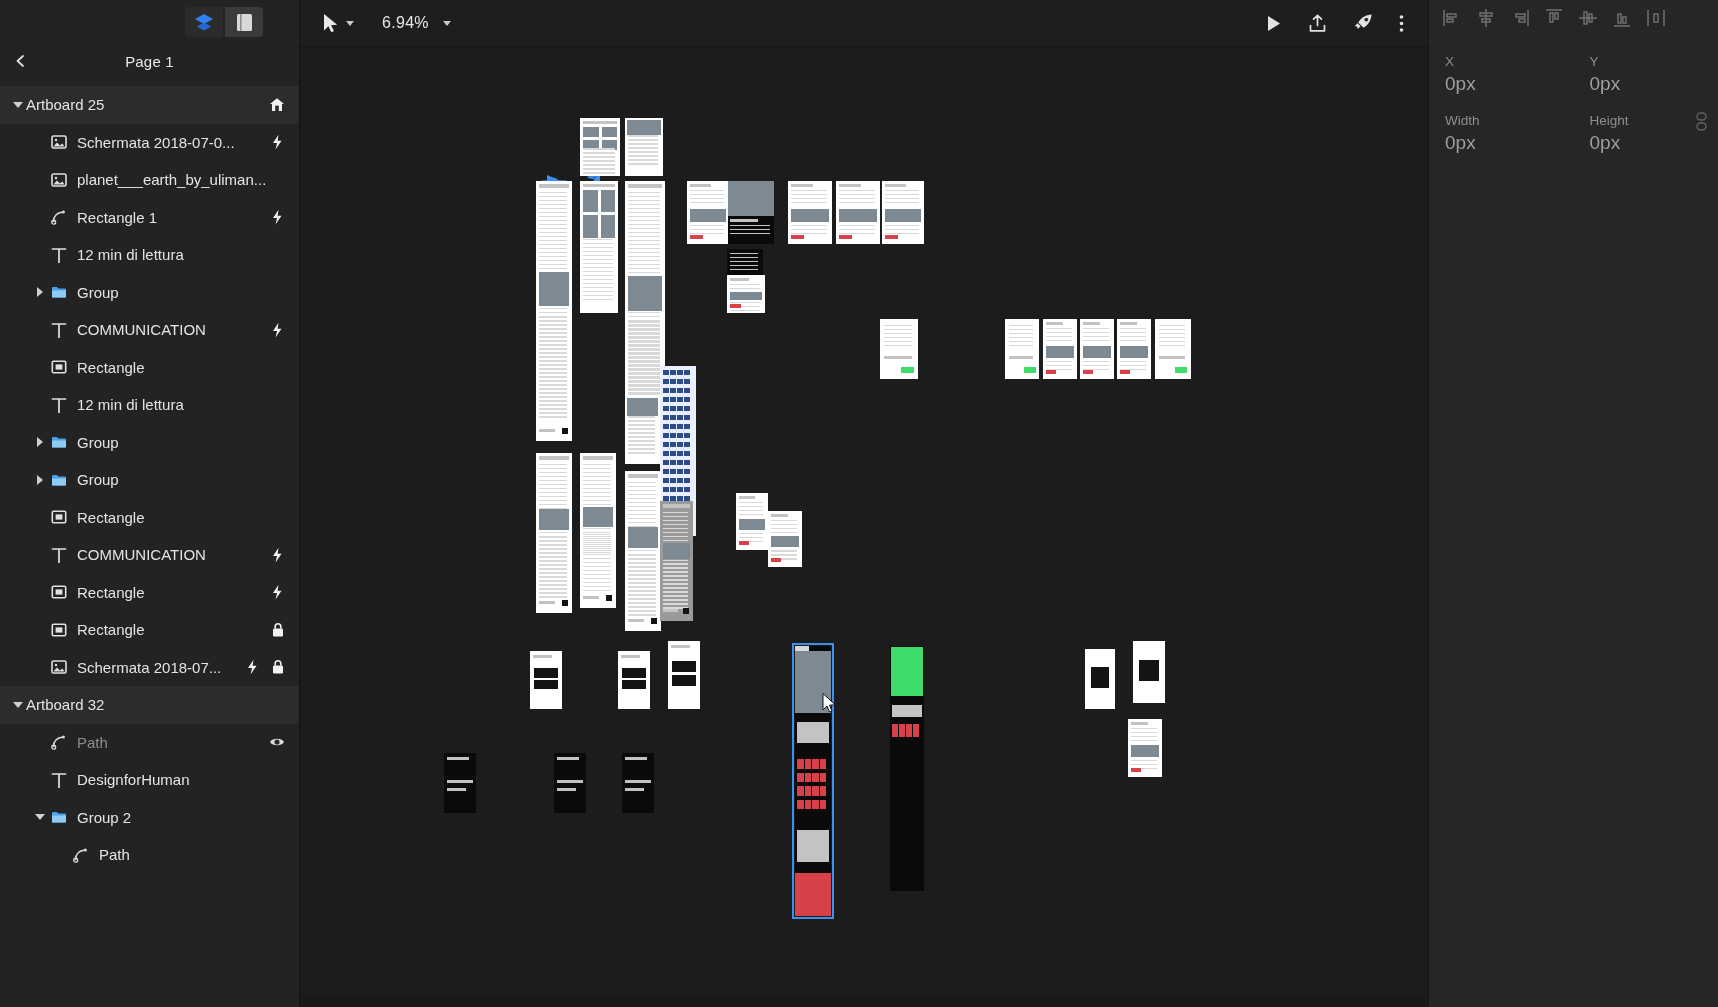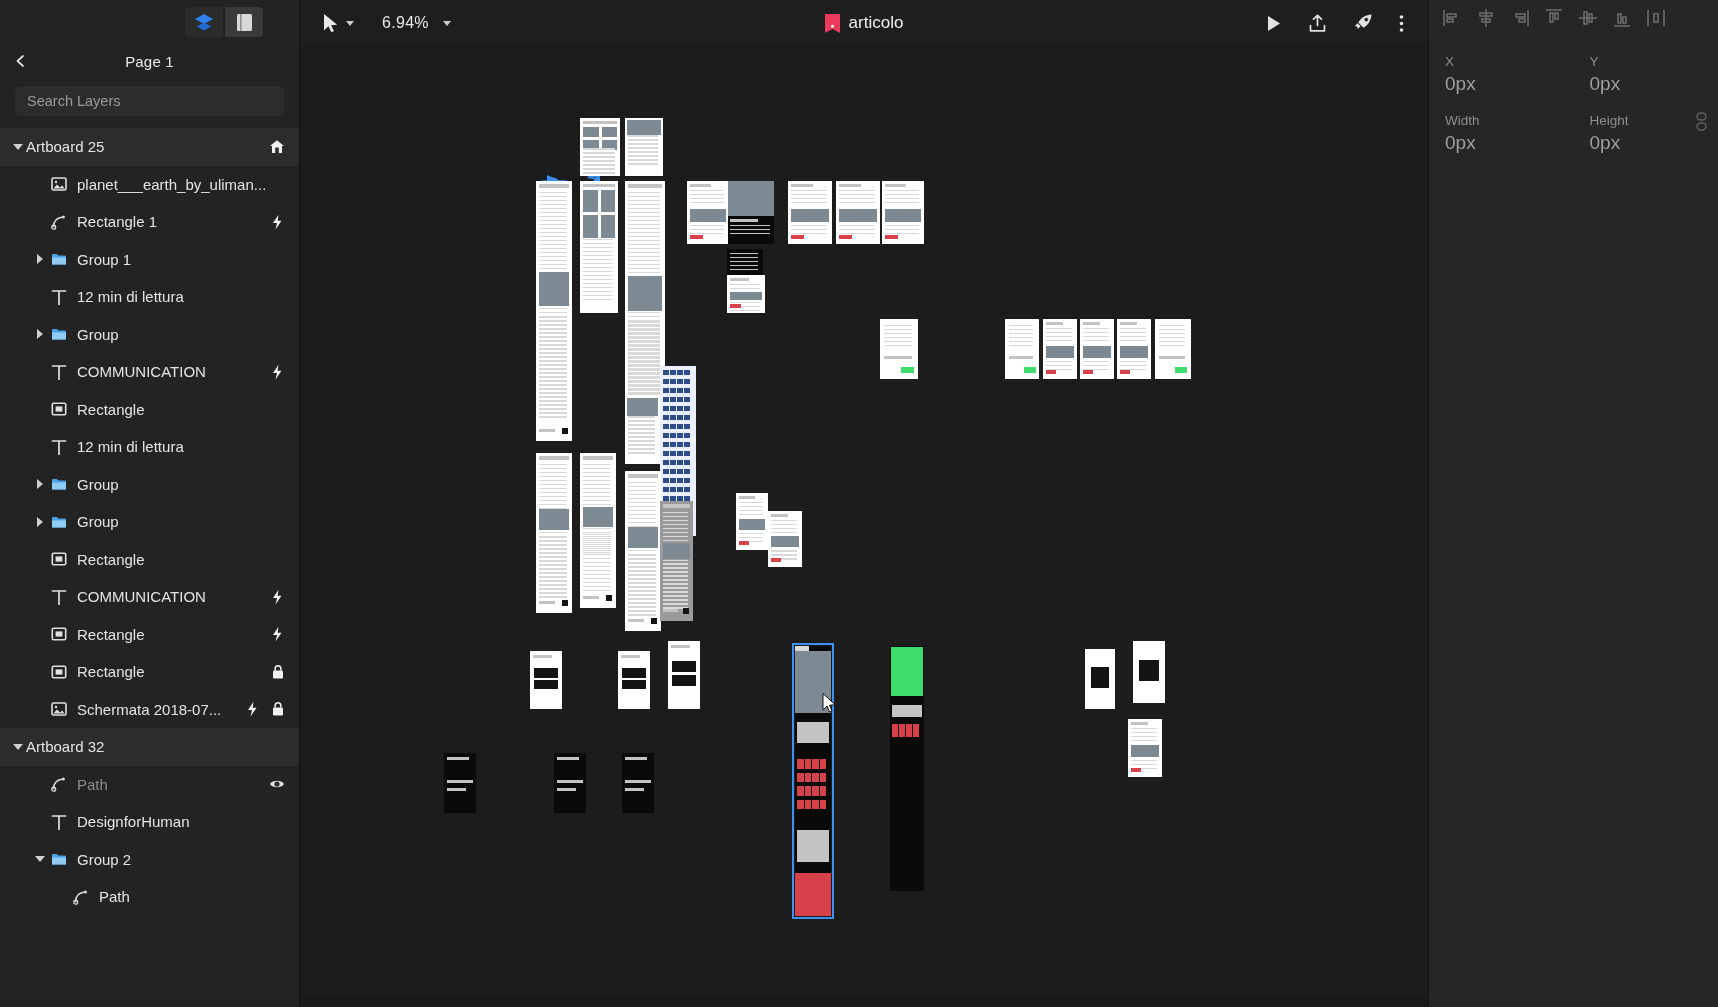--- a/index.html
+++ b/index.html
@@ -245,23 +245,20 @@
       </div>
     </div>
 
     <div class="sb-pagebar">
       <svg class="back-chevron" viewBox="0 0 14 14">
         <polyline points="9,2 3.5,7 9,12" fill="none" stroke="#e2e2e2" stroke-width="1.7" stroke-linecap="round" stroke-linejoin="round"></polyline>
       </svg>
       <div class="page-title">Page 1</div>
     </div>
 
-    <div class="sb-search">
-      <input type="text" placeholder="Search Layers" style="">
-    </div>
 
     <div class="layer-list" id="layer-list">
         <div class="row artboard">
           <span class="disclosure">
             <span class="tri-down"></span>
           </span>
           <span class="licon" style="width: 0px; flex-basis: 0px; margin-right: 0px;"></span>
           <span class="lname">Artboard 25</span>
           <span class="rightbadges">
             <span>
@@ -274,51 +271,57 @@
         </div>
         <div class="row">
           <span class="disclosure empty" style="margin-left: 32px;"></span>
           <span class="licon">
             <svg class="icon-svg" width="16" height="16" viewBox="0 0 16 16">
               <rect x="1" y="2" width="14" height="12" rx="1.6" fill="none" stroke="#e0e0e0" stroke-width="1.6"></rect>
               <circle cx="5" cy="6" r="1.2" fill="#e0e0e0"></circle>
               <path d="M2.4 12.4 L6 8.6 L9 11.4 L11.2 9.4 L13.6 12.4 Z" fill="#e0e0e0"></path>
             </svg>
           </span>
+          <span class="lname">Schermata 2018-07-0...</span>
+          <span class="rightbadges">
+            <span>
+              <svg class="icon-svg" width="15" height="16" viewBox="0 0 15 16">
+                <polygon points="8.5,0.8 3,9 7,9 5.5,15.4 11.5,6.8 7.6,6.8" fill="#f2f2f2"></polygon>
+              </svg>
+            </span>
+          </span>
+        </div>
+        <div class="row">
+          <span class="disclosure empty" style="margin-left: 32px;"></span>
+          <span class="licon">
+            <svg class="icon-svg" width="16" height="16" viewBox="0 0 16 16">
+              <rect x="1" y="2" width="14" height="12" rx="1.6" fill="none" stroke="#e0e0e0" stroke-width="1.6"></rect>
+              <circle cx="5" cy="6" r="1.2" fill="#e0e0e0"></circle>
+              <path d="M2.4 12.4 L6 8.6 L9 11.4 L11.2 9.4 L13.6 12.4 Z" fill="#e0e0e0"></path>
+            </svg>
+          </span>
           <span class="lname">planet___earth_by_uliman...</span>
         </div>
         <div class="row">
           <span class="disclosure empty" style="margin-left: 32px;"></span>
           <span class="licon">
             <svg class="icon-svg" width="16" height="16" viewBox="0 0 16 16">
               <path d="M2.5 13 C2.5 6 6.5 3.5 12 3" fill="none" stroke="#dadada" stroke-width="1.5"></path>
               <circle cx="2.7" cy="13.2" r="1.9" fill="none" stroke="#dadada" stroke-width="1.4"></circle>
               <circle cx="12.4" cy="3" r="1.5" fill="#dadada"></circle>
             </svg>
           </span>
           <span class="lname">Rectangle 1</span>
           <span class="rightbadges">
             <span>
               <svg class="icon-svg" width="15" height="16" viewBox="0 0 15 16">
                 <polygon points="8.5,0.8 3,9 7,9 5.5,15.4 11.5,6.8 7.6,6.8" fill="#f2f2f2"></polygon>
               </svg>
             </span>
           </span>
-        </div>
-        <div class="row">
-          <span class="disclosure" style="margin-left: 32px;">
-            <span class="tri-right"></span>
-          </span>
-          <span class="licon">
-            <svg class="icon-svg" width="16" height="16" viewBox="0 0 16 16">
-              <path d="M1 4.2 a1.2 1.2 0 0 1 1.2 -1.2 h3.6 l1.5 1.6 h6.5 a1.2 1.2 0 0 1 1.2 1.2 v6.6 a1.2 1.2 0 0 1 -1.2 1.2 h-11.6 a1.2 1.2 0 0 1 -1.2 -1.2 Z" fill="#4aa3e8"></path>
-              <path d="M1 6.4 h14 v6 a1.2 1.2 0 0 1 -1.2 1.2 h-11.6 a1.2 1.2 0 0 1 -1.2 -1.2 Z" fill="#8fcbf3"></path>
-            </svg>
-          </span>
-          <span class="lname">Group 1</span>
         </div>
         <div class="row">
           <span class="disclosure empty" style="margin-left: 32px;"></span>
           <span class="licon">
             <svg class="icon-svg" width="16" height="16" viewBox="0 0 16 16">
               <path d="M1.5 2 h13 M8 2 v14" fill="none" stroke="#e0e0e0" stroke-width="1.7" stroke-linecap="round"></path>
             </svg>
           </span>
           <span class="lname">12 min di lettura</span>
         </div>
@@ -544,27 +547,20 @@
     <div class="topbar">
       <div class="tool-left">
         <svg class="cursor-tool" viewBox="0 0 18 20">
           <polygon points="2,1 2,17.5 6.4,13.3 9.3,19.2 12,18 9.1,12.2 15.2,11.8" fill="#e8e8e8"></polygon>
         </svg>
         <div class="caret"></div>
         <div class="zoom-val">6.94%</div>
         <div class="caret" style="margin-left:8px"></div>
       </div>
 
-      <div class="doc-title">
-        <svg class="doc-icon" viewBox="0 0 15 19">
-          <path d="M0 0 h15 v19 l-7.5 -4 L0 19 Z" fill="#ec3b5d"></path>
-          <circle cx="7.5" cy="12.2" r="1.5" fill="#ffffff"></circle>
-        </svg>
-        <span>articolo</span>
-      </div>
 
       <div class="tool-right">
         <span class="tr-ic">
           <svg width="16" height="17" viewBox="0 0 16 17">
             <polygon points="2,1 14,8.5 2,16" fill="#e2e2e2"></polygon>
           </svg>
         </span>
         <span class="tr-ic">
           <svg width="19" height="19" viewBox="0 0 19 19">
             <path d="M9.5 1.5 L9.5 11.5 M5.5 5.2 L9.5 1.3 L13.5 5.2" fill="none" stroke="#e2e2e2" stroke-width="1.7" stroke-linecap="round" stroke-linejoin="round"></path>

